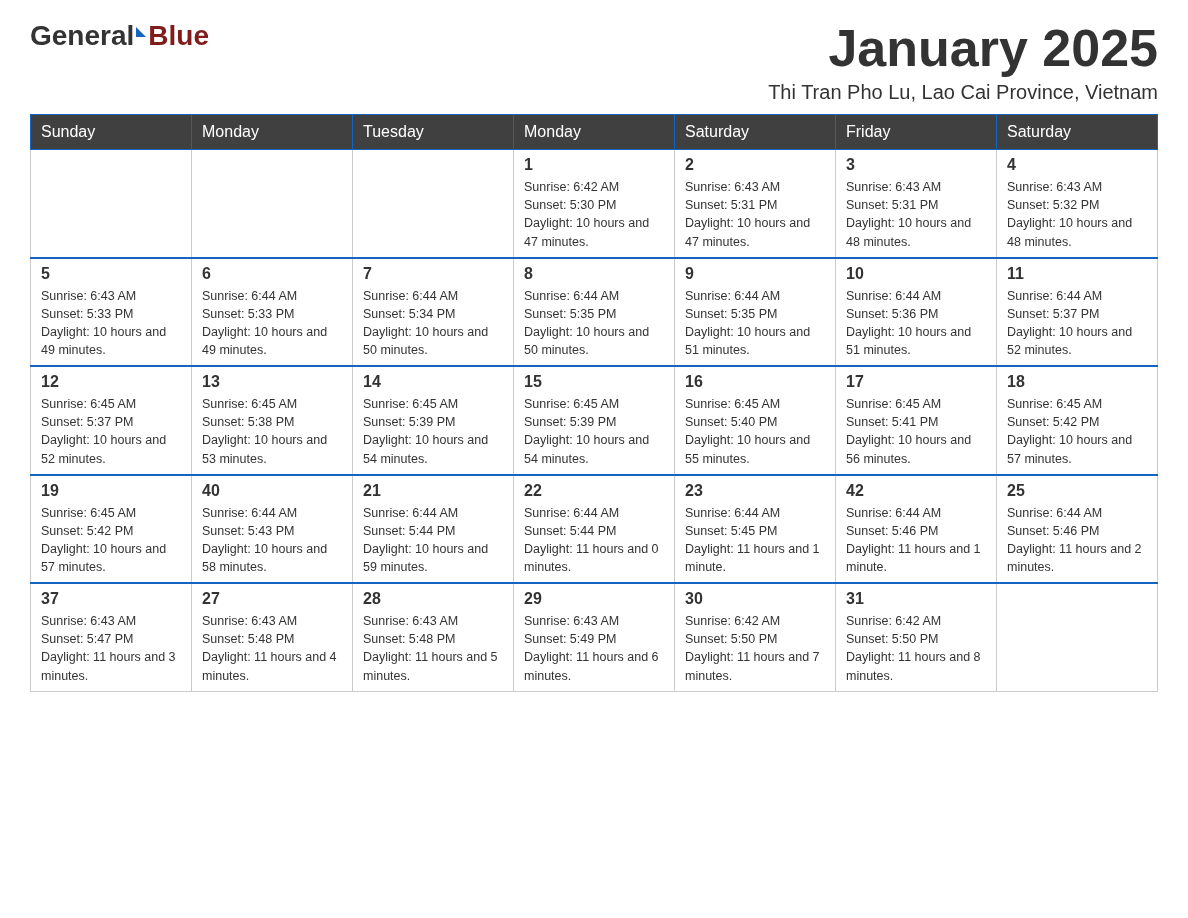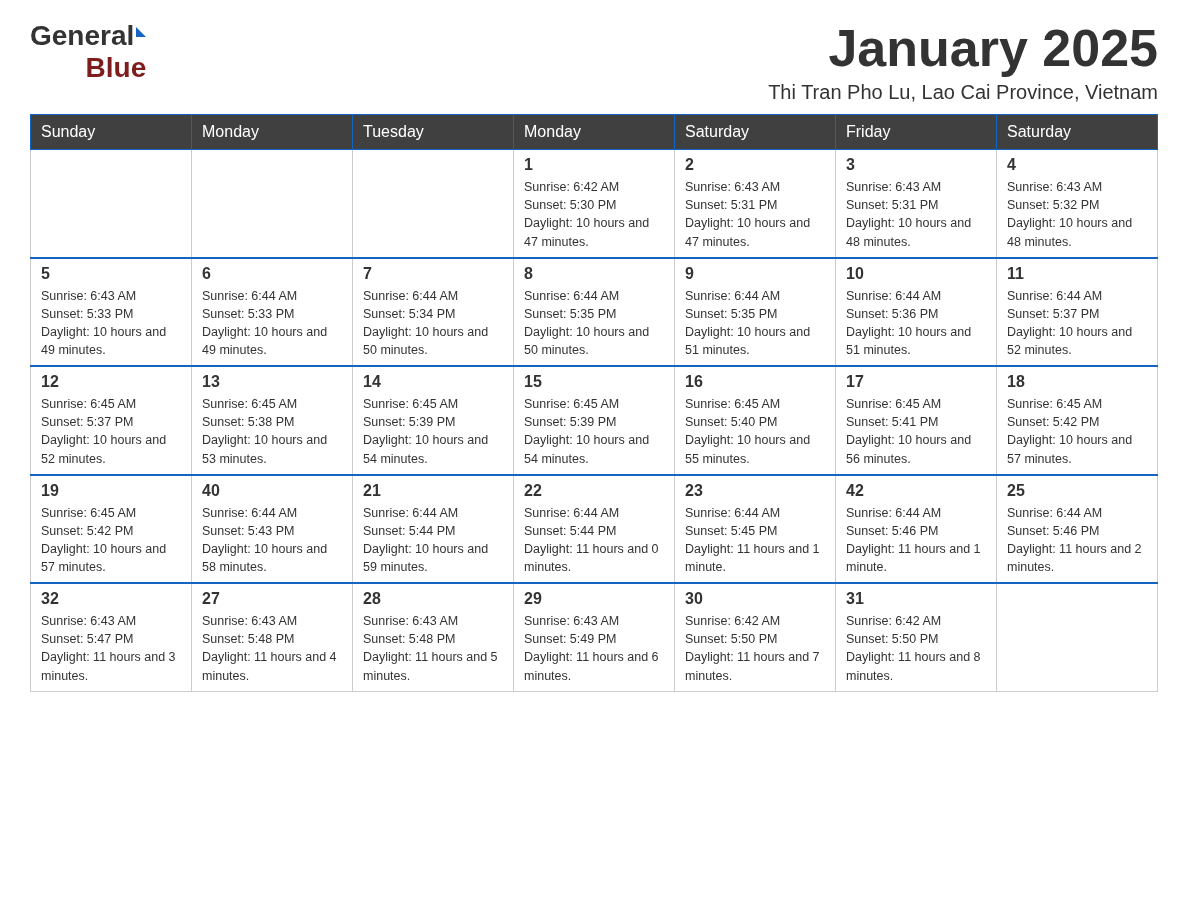--- a/index.html
+++ b/index.html
@@ -12,22 +12,22 @@
       padding: 20px 30px;
     }
     .header {
       display: flex;
       justify-content: space-between;
       align-items: flex-start;
       margin-bottom: 10px;
     }
     .logo {
       display: flex;
-      flex-direction: column;
-      align-items: flex-end;
+      flex-direction: row;
+      align-items: flex-start;
     }
     .logo-text {
       display: flex;
       align-items: center;
       font-size: 28px;
       font-weight: bold;
       color: #333;
     }
     .logo-general { color: #333; }
     .logo-blue { color: #7f1d1d; }
@@ -286,21 +286,21 @@
         </td>
         <td>
           <span class="day-number">25</span>
           <div class="day-info" style="white-space: pre-line;">Sunrise: 6:44 AM
 Sunset: 5:46 PM
 Daylight: 11 hours and 2 minutes.</div>
         </td>
       </tr>
       <tr class="row-divider">
         <td>
-          <span class="day-number">32</span>
+          <span class="day-number">37</span>
           <div class="day-info" style="white-space: pre-line;">Sunrise: 6:43 AM
 Sunset: 5:47 PM
 Daylight: 11 hours and 3 minutes.</div>
         </td>
         <td>
           <span class="day-number">27</span>
           <div class="day-info" style="white-space: pre-line;">Sunrise: 6:43 AM
 Sunset: 5:48 PM
 Daylight: 11 hours and 4 minutes.</div>
         </td>

